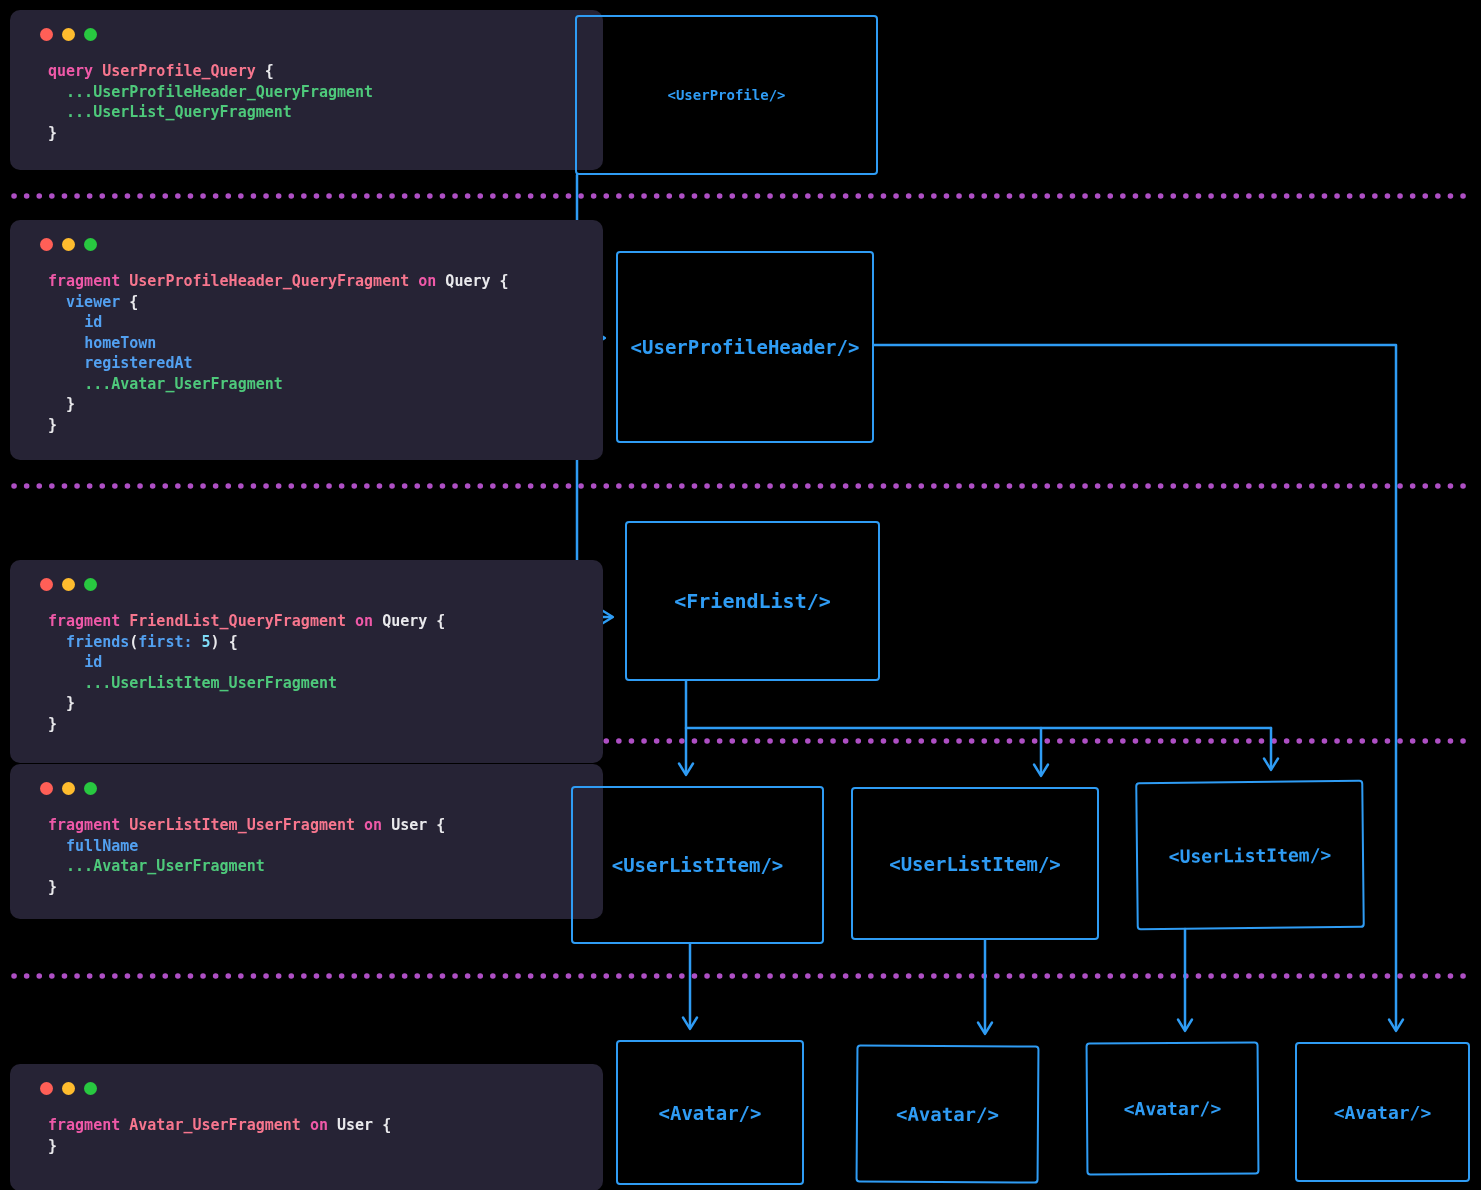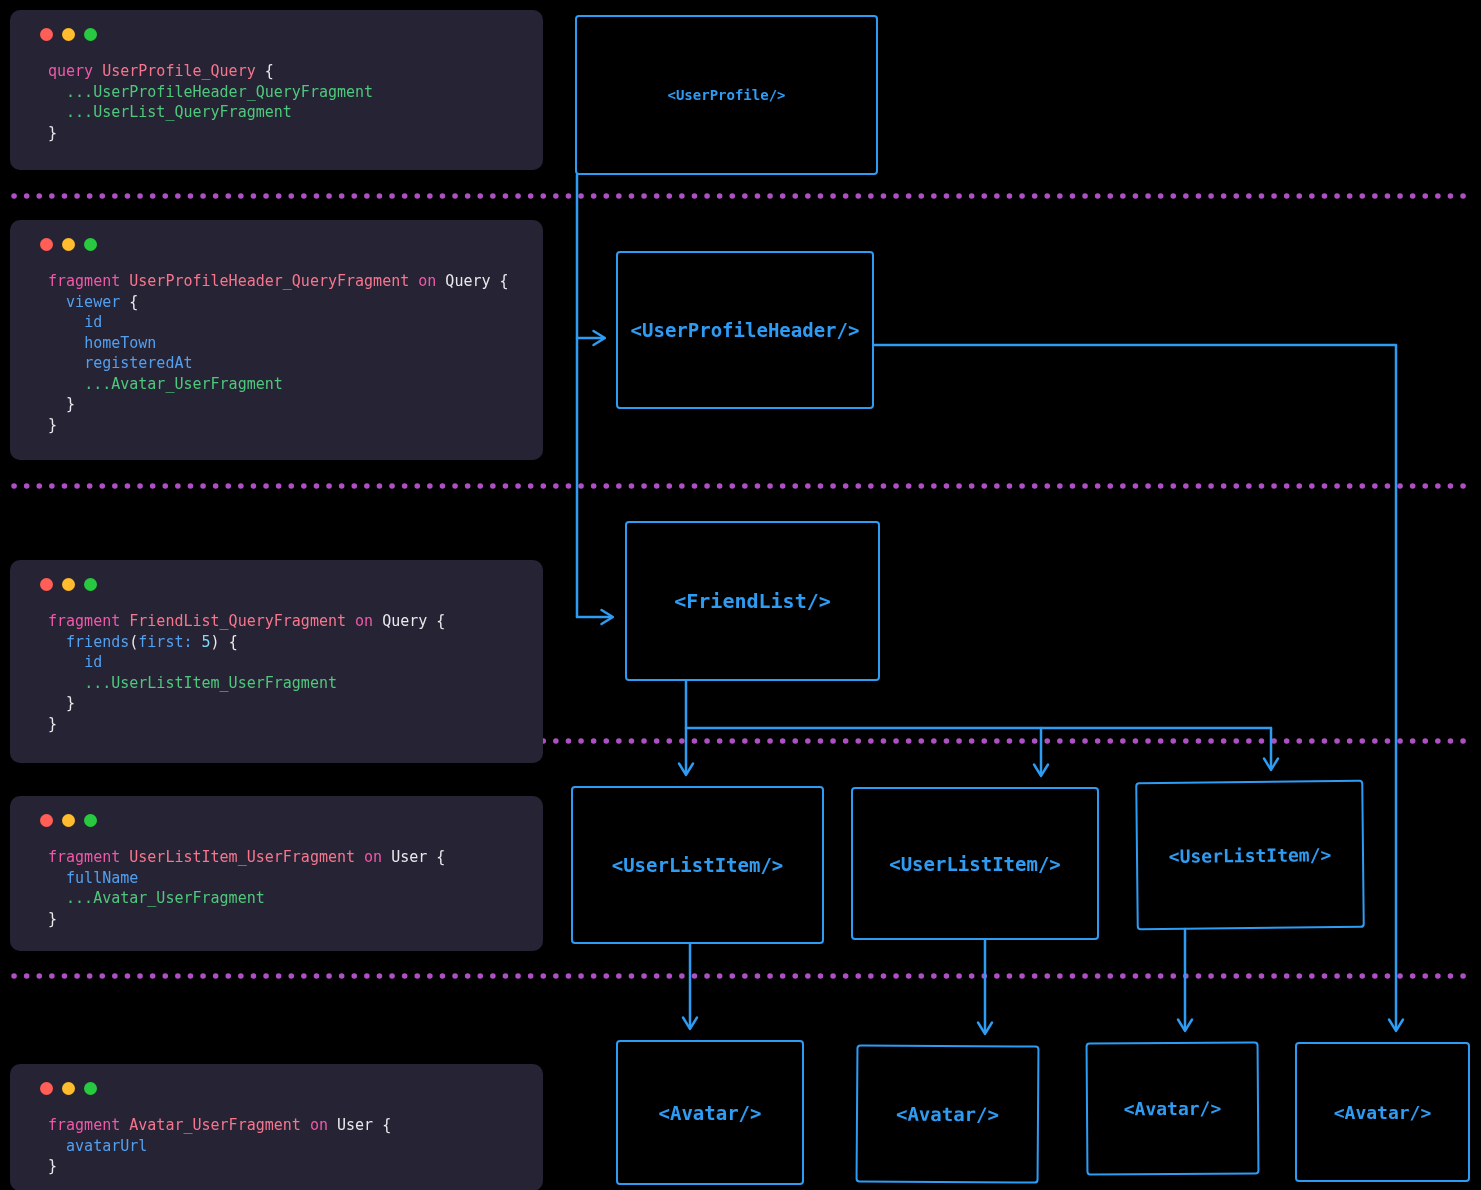--- a/index.html
+++ b/index.html
@@ -34,29 +34,30 @@
     stroke: var(--separator, #ae4fc4);
     stroke-width: 5.5;
     stroke-dasharray: 0.1 12.5;
     stroke-linecap: round;
   }
 
   
   .card {
     position: absolute;
     left: 10px;
-    width: 533px;
+    width: 593px;
     background: var(--cardBg, #262335);
     border-radius: 10px;
     padding: 16px 20px 8px 30px;
+    font-weight: bold;
   }
   .card-0 { top: 10px;   height: 160px; }
   .card-1 { top: 220px;  height: 240px; }
   .card-2 { top: 512px;  height: 203px; margin-top: 48px; }
-  .card-3 { top: 796px;  height: 155px; }
+  .card-3 { top: 764px;  height: 155px; }
   .card-4 { top: 1064px; height: 127px; }
 
   .lights { display: flex; gap: 9px; margin: 2px 0 20px 0; }
   .light { width: 13px; height: 13px; border-radius: 50%; }
   .light.red    { background: var(--lightRed, #ff5f57); }
   .light.yellow { background: var(--lightYellow, #febc2e); }
   .light.green  { background: var(--lightGreen, #28c840); }
 
   .code {
     margin: 0 0 0 8px;
@@ -80,21 +81,21 @@
     border-radius: 4px;
     display: flex;
     align-items: center;
     justify-content: center;
     color: var(--wire, #2f9cf4);
     font-family: "DejaVu Sans Mono", monospace;
     font-weight: bold;
     background: transparent;
   }
   .box-0 { left: 575px;  top: 15px;   width: 303px; height: 160px; font-size: 14px; }
-  .box-1 { left: 616px;  top: 251px;  width: 258px; height: 158px; font-size: 19px; }
+  .box-1 { left: 616px;  top: 251px;  width: 258px; height: 192px; font-size: 19px; }
   .box-2 { left: 625px;  top: 521px;  width: 255px; height: 160px; font-size: 20px; text-align: right; }
   .box-3 { left: 571px;  top: 786px;  width: 253px; height: 158px; font-size: 19px; }
   .box-4 { left: 851px;  top: 787px;  width: 248px; height: 153px; font-size: 19px; }
   .box-5 { left: 1136px; top: 781px;  width: 228px; height: 148px; font-size: 18px; transform: rotate(-0.6deg); }
   .box-6 { left: 616px;  top: 1040px; width: 188px; height: 145px; font-size: 19px; }
   .box-7 { left: 856px;  top: 1045px; width: 183px; height: 138px; font-size: 19px; transform: rotate(0.4deg); }
   .box-8 { left: 1086px; top: 1042px; width: 173px; height: 133px; font-size: 18px; transform: rotate(-0.4deg); }
   .box-9 { left: 1295px; top: 1042px; width: 175px; height: 140px; font-size: 18px; }
 </style>
 </head>
@@ -165,21 +166,21 @@
     </div>
     <pre class="code"><div><span class="tok-keyword">fragment </span><span class="tok-defname">UserListItem_UserFragment </span><span class="tok-keyword">on </span><span class="tok-type">User </span><span class="tok-punct">{</span></div><div><span class="tok-punct">  </span><span class="tok-field">fullName</span></div><div><span class="tok-punct">  </span><span class="tok-spread">...Avatar_UserFragment</span></div><div><span class="tok-punct">}</span></div></pre>
   </section>
 
   <section class="card card-4">
     <div class="lights">
       <span class="light red"></span>
       <span class="light yellow"></span>
       <span class="light green"></span>
     </div>
-    <pre class="code"><div><span class="tok-keyword">fragment </span><span class="tok-defname">Avatar_UserFragment </span><span class="tok-keyword">on </span><span class="tok-type">User </span><span class="tok-punct">{</span></div><div><span class="tok-punct">  </span><span class="tok-field">avatarUrl</span></div><div><span class="tok-punct">}</span></div></pre>
+    <pre class="code"><div><span class="tok-keyword">fragment </span><span class="tok-defname">Avatar_UserFragment </span><span class="tok-keyword">on </span><span class="tok-type">User </span><span class="tok-punct">{</span></div><div><span class="tok-punct">}</span></div></pre>
   </section>
 
   <div class="cbox box-0">
     <span>&lt;UserProfile/&gt;</span>
   </div>
   <div class="cbox box-1">
     <span>&lt;UserProfileHeader/&gt;</span>
   </div>
   <div class="cbox box-2">
     <span>&lt;FriendList/&gt;</span>

